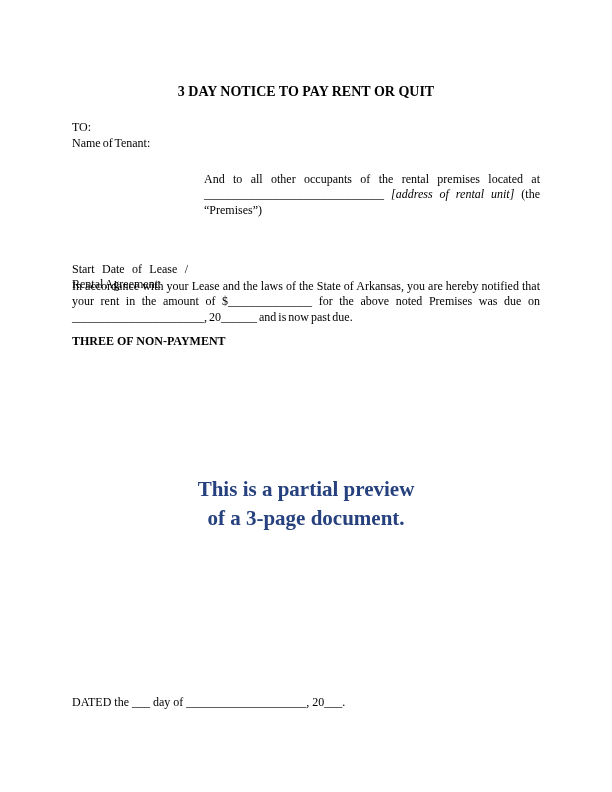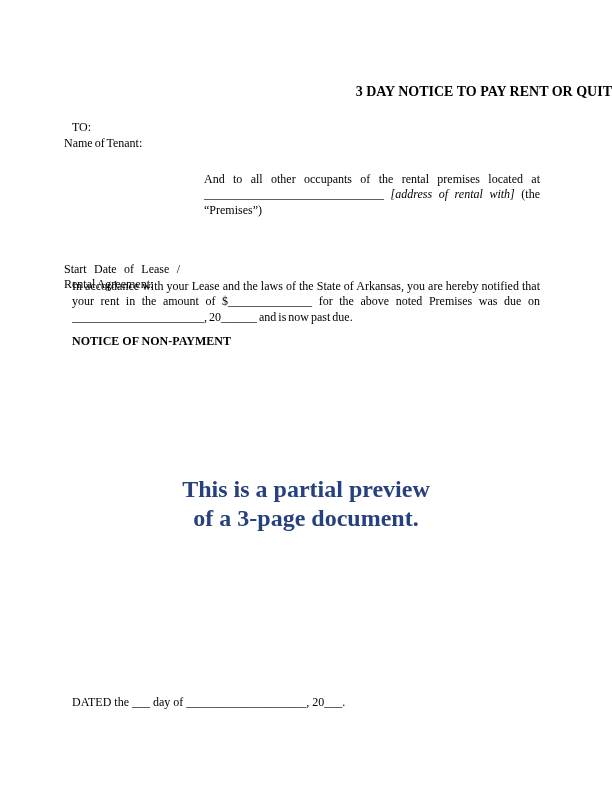--- a/index.html
+++ b/index.html
@@ -14,30 +14,30 @@
     color: #000000;
     overflow: hidden;
   }
   .abs { position: absolute; }
   .justify { text-align: justify; word-spacing: -1px; }
   .italic { font-style: italic; }
   .bold { font-weight: bold; }
 
   .title {
     top: 83px; left: 0; right: 0;
-    text-align: right;
+    text-align: center;
     font-weight: bold;
     font-size: 14px;
     line-height: 17px;
   }
 
   .to-label { top: 120px; left: 72px; }
 
   .row {
-    left: 60px; width: 468px;
+    left: 68px; width: 468px;
     display: grid;
     grid-template-columns: 132px 336px;
   }
   .row .label { padding-left: 4px; padding-right: 12px; text-align: justify; word-spacing: -1px; }
   .tenant-row { top: 136px; }
   .startdate-row { top: 229px; margin-top: 33px; }
 
   .occupants { top: 172px; left: 204px; width: 336px; }
 
   .para { left: 72px; width: 468px; }
@@ -59,21 +59,21 @@
   }
   .pd-fade {
     position: absolute; left: 0; right: 0; top: 8px; height: 6px;
     background: linear-gradient(rgba(255,255,255,0), #ffffff 75%);
   }
 
   .preview {
     top: 475px; left: 0; right: 0;
     text-align: center;
     font-weight: bold;
-    font-size: 24px;
+    font-size: 21px;
     line-height: 29px;
     color: #26417e;
   }
 
   .dated { top: 695px; left: 72px; width: 468px; }
 </style>
 </head>
 <body>
 
 <div class="page">
@@ -82,31 +82,31 @@
 
   <div class="abs to-label">TO:</div>
 
   <div class="abs row tenant-row">
     <div class="label">Name of Tenant:</div>
   </div>
 
   <div class="abs occupants justify">
     <span>And to all other occupants of the rental premises located at</span>
     <span>______________________________</span>
-    <span class="italic">[address of rental with]</span>
+    <span class="italic">[address of rental unit]</span>
     <span>(the “Premises”)</span>
   </div>
 
   <div class="abs row startdate-row">
     <div class="label">Start Date of Lease / Rental Agreement:</div>
   </div>
 
   <div class="abs para para1 justify">In accordance with your Lease and the laws of the State of Arkansas, you are hereby notified that your rent in the amount of $______________ for the above noted Premises was due on ______________________, 20______ and is now past due.</div>
 
-  <div class="abs notice-head">NOTICE OF NON-PAYMENT</div>
+  <div class="abs notice-head">THREE OF NON-PAYMENT</div>
 
 
 
   <div class="abs preview">
     <div>This is a partial preview</div>
     <div>of a 3-page document.</div>
   </div>
 
   <div class="abs dated">DATED the ___ day of ____________________, 20___.</div>
 

